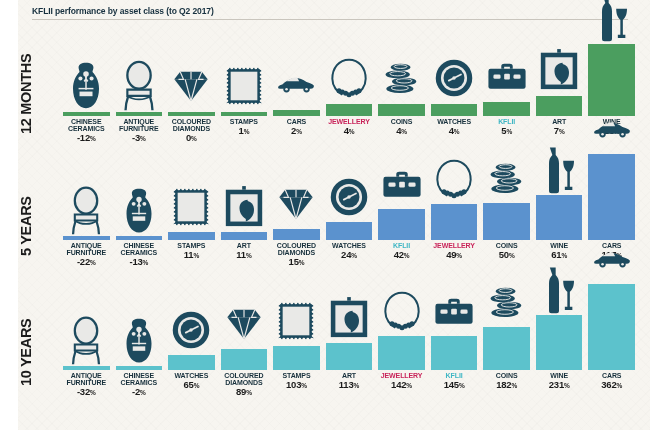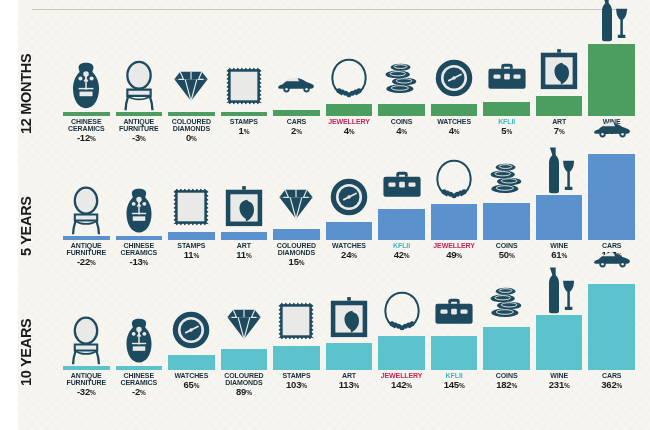--- a/index.html
+++ b/index.html
@@ -53,20 +53,21 @@
   .val .pc{font-size:6.5px;}
   .lbl.kflii{color:#3fb6c4;}
   .lbl.jewel{color:#c9245a;}
 </style>
 </head>
 <body>
 
 <div id="chart-root">
 
   <div class="title-bar">
+    <div class="title-text">KFLII performance by asset class (to Q2 2017)</div>
     <div class="title-rule"></div>
   </div>
 
   <div id="rows-host">
       <div class="row" style="top: 22px; height: 146px;">
         <div class="row-label" style="bottom: 34px;">12 MONTHS</div>
         <div class="bars">
           <div class="bar-wrap" style="left: 3px; width: 46.5455px; bottom: 0px;">
             <div class="icon-box" style="height: 58px;">
               <svg width="40.02909090909091" height="52" viewBox="0 0 40 56">

